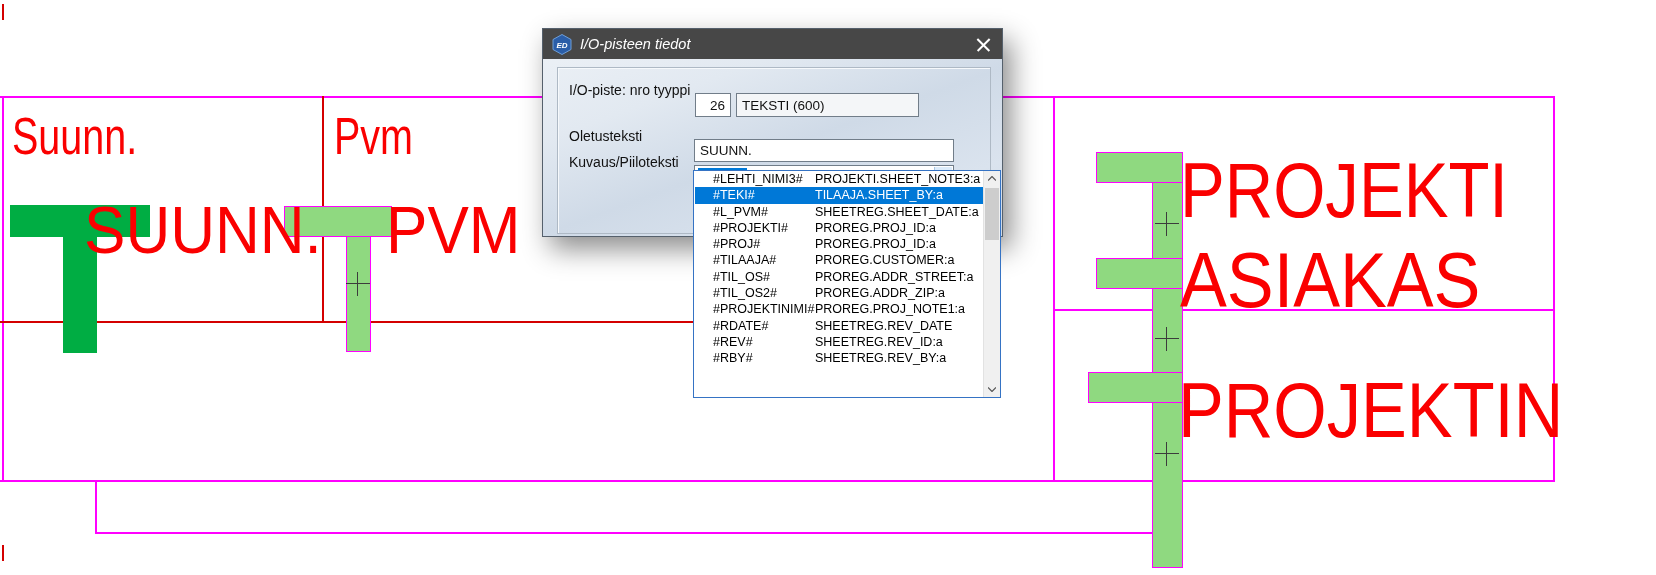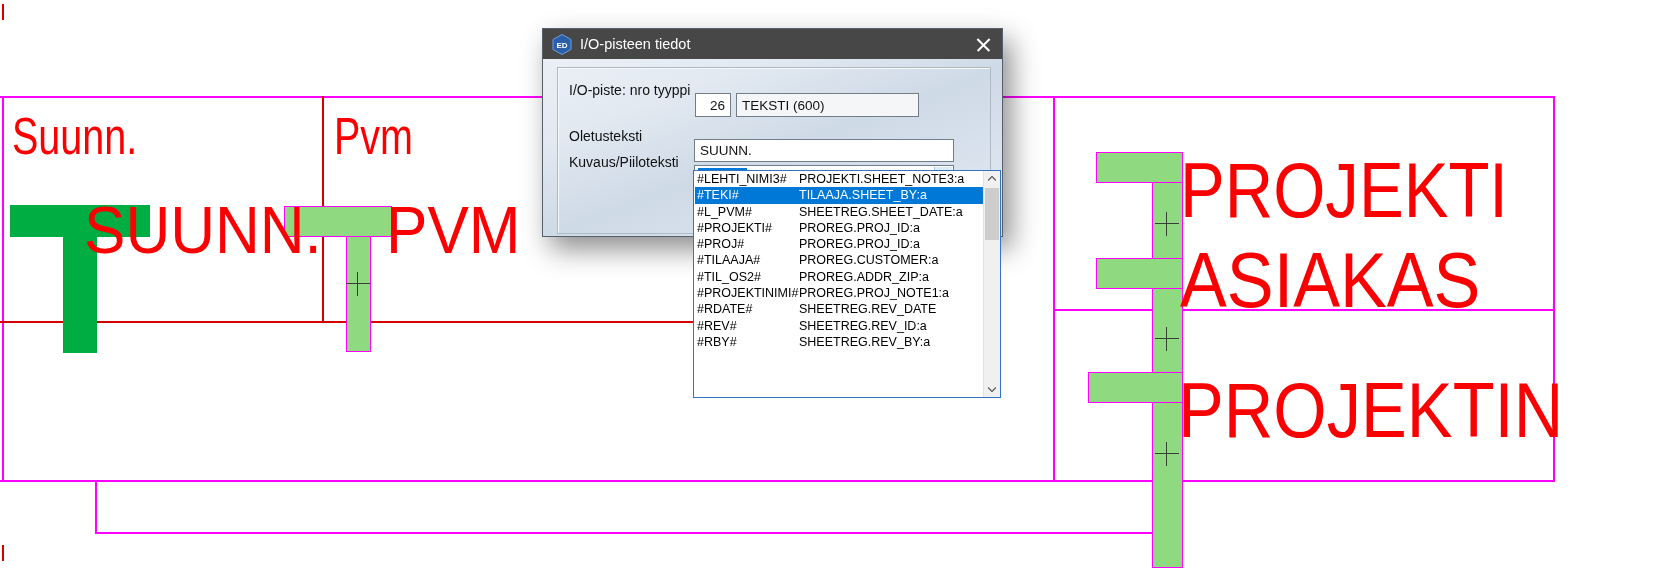--- a/index.html
+++ b/index.html
@@ -53,21 +53,21 @@
   .t-projekti  { left:1180px; top:151px; font-size:78px; transform:scaleX(.86); }
   .t-asiakas   { left:1180px; top:241px; font-size:78px; transform:scaleX(.90); }
   .t-projektin { left:1178px; top:371px; font-size:78px; transform:scaleX(.88); }
 
   
   .dlg { position:absolute; left:542px; top:28px; width:461px; height:209px;
          border:1px solid #55606c; box-sizing:border-box;
          background:linear-gradient(160deg,#eef2f7 0%,#e2e9f1 30%,#cfdae7 55%,#dae3ee 80%,#cdd8e5 100%);
          box-shadow:8px 12px 26px rgba(0,0,0,.45); }
   .dlg-title { position:absolute; left:0; top:0; right:0; height:30px; background:#474747;
-               display:flex; align-items:center; padding:0 9px; box-sizing:border-box; }
+               display:flex; align-items:center; padding:0 9px; box-sizing:border-box;font-style:italic; }
   .dlg-title-text { color:#ffffff; font-size:14.5px; margin-left:8px; }
   .dlg-close { position:absolute; right:11px; top:8px; width:15px; height:15px; cursor:pointer; }
   .dlg-close span { position:absolute; left:-1px; top:7px; width:17px; height:1.6px; background:#ffffff; }
   .dlg-close span:nth-child(1){ transform:rotate(45deg); }
   .dlg-close span:nth-child(2){ transform:rotate(-45deg); }
   .frame { position:absolute; left:14px; top:38px; width:432px; height:165px;
            border:1px solid #aeb9c5; box-shadow:inset 1px 1px 0 #f6f9fc; }
   .dlbl { position:absolute; font-size:14px; color:#111; white-space:nowrap; }
   .lbl-io   { left:26px; top:53px; }
   .lbl-def  { left:26px; top:99px; }
@@ -83,21 +83,21 @@
                background:#dcecfb; border-left:1px solid #a9c6e2;
                display:flex; align-items:center; justify-content:center; }
   .combo-btn svg { display:block; }
 
   
   .ddl { position:absolute; left:693px; top:170px; width:308px; height:228px;
          background:#ffffff; border:1px solid #3573c4; box-sizing:border-box; z-index:30; }
   .ddl-rows { position:absolute; left:1px; top:0px; right:17px; bottom:0px; }
   .ddl-row { height:16.28px; display:flex; align-items:center; font-size:12.5px; color:#000;
              white-space:nowrap; cursor:default; }
-  .ddl-row .c1 { display:inline-block; width:102px; padding-left:2px; }
+  .ddl-row .c1 { display:inline-block; width:102px; padding-left:18px; }
   .ddl-row.selected { background:var(--selection-blue,#0078D7); color:#fff; }
   .sbar { position:absolute; top:0px; bottom:0px; right:0px; width:16px; background:#f0f0f0;
           border-left:1px solid #e2e2e2; }
   .sbtn { position:absolute; left:0; width:16px; height:15px; display:flex;
           align-items:center; justify-content:center; }
   .sb-up { top:0; } .sb-dn { bottom:0; }
   .sthumb { position:absolute; left:1px; width:14px; top:17px; height:52px; background:#cdcdcd; }
 </style>
 </head>
 <body>
@@ -191,20 +191,24 @@
         </div>
         <div class="ddl-row">
           <span class="c1">#PROJ#</span>
           <span>PROREG.PROJ_ID:a</span>
         </div>
         <div class="ddl-row">
           <span class="c1">#TILAAJA#</span>
           <span>PROREG.CUSTOMER:a</span>
         </div>
         <div class="ddl-row">
+          <span class="c1">#TIL_OS#</span>
+          <span>PROREG.ADDR_STREET:a</span>
+        </div>
+        <div class="ddl-row">
           <span class="c1">#TIL_OS2#</span>
           <span>PROREG.ADDR_ZIP:a</span>
         </div>
         <div class="ddl-row">
           <span class="c1">#PROJEKTINIMI#</span>
           <span>PROREG.PROJ_NOTE1:a</span>
         </div>
         <div class="ddl-row">
           <span class="c1">#RDATE#</span>
           <span>SHEETREG.REV_DATE</span>

